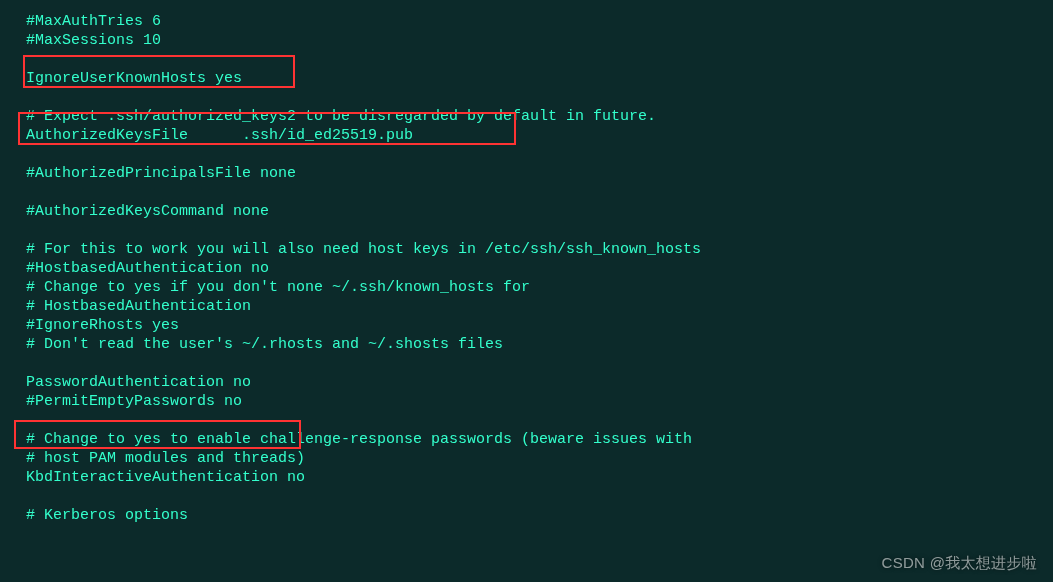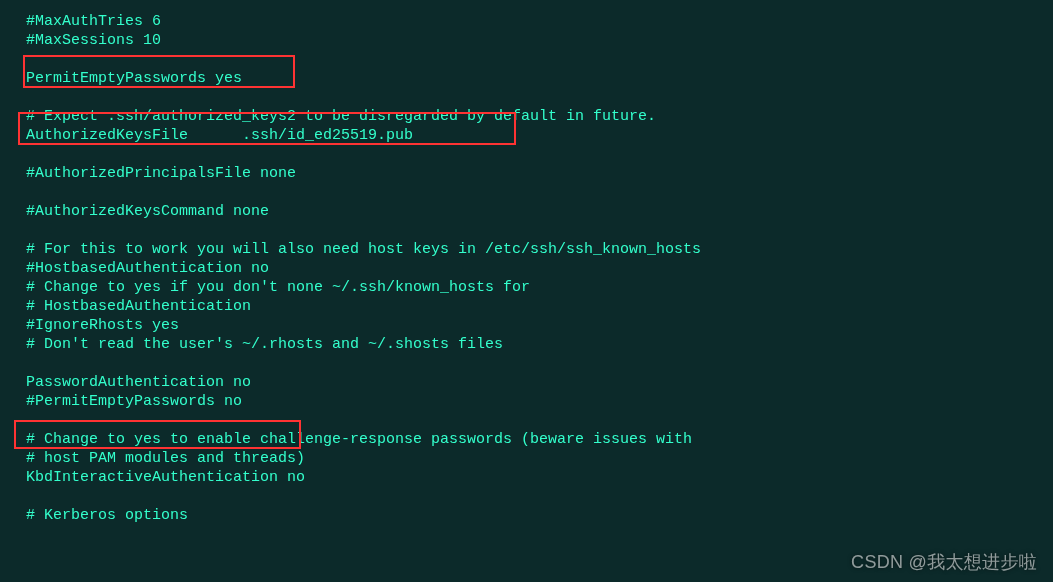--- a/index.html
+++ b/index.html
@@ -43,37 +43,37 @@
       border: 2px solid #ff3333;
       pointer-events: none;
       z-index: 10;
     }
     .watermark {
       position: absolute;
       bottom: 10px;
       right: 16px;
       color: rgba(255,255,255,0.55);
       font-family: Arial, sans-serif;
-      font-size: 18px;
+      font-size: 15px;
       letter-spacing: 0.3px;
       text-shadow: 0 0 4px rgba(0,0,0,0.6);
       pointer-events: none;
       user-select: none;
     }
   </style>
 </head>
 <body>
 
 <div class="left-gutter"></div>
 
 <div class="content">
   <div class="line">#MaxAuthTries 6</div>
   <div class="line">#MaxSessions 10</div>
   <div class="line">&nbsp;</div>
-  <div class="line">PermitEmptyPasswords yes</div>
+  <div class="line">IgnoreUserKnownHosts yes</div>
   <div class="line">&nbsp;</div>
   <div class="line"># Expect .ssh/authorized_keys2 to be disregarded by default in future.</div>
   <div class="line">AuthorizedKeysFile      .ssh/id_ed25519.pub</div>
   <div class="line">&nbsp;</div>
   <div class="line">#AuthorizedPrincipalsFile none</div>
   <div class="line">&nbsp;</div>
   <div class="line">#AuthorizedKeysCommand none</div>
   <div class="line">&nbsp;</div>
   <div class="line"># For this to work you will also need host keys in /etc/ssh/ssh_known_hosts</div>
   <div class="line">#HostbasedAuthentication no</div>

